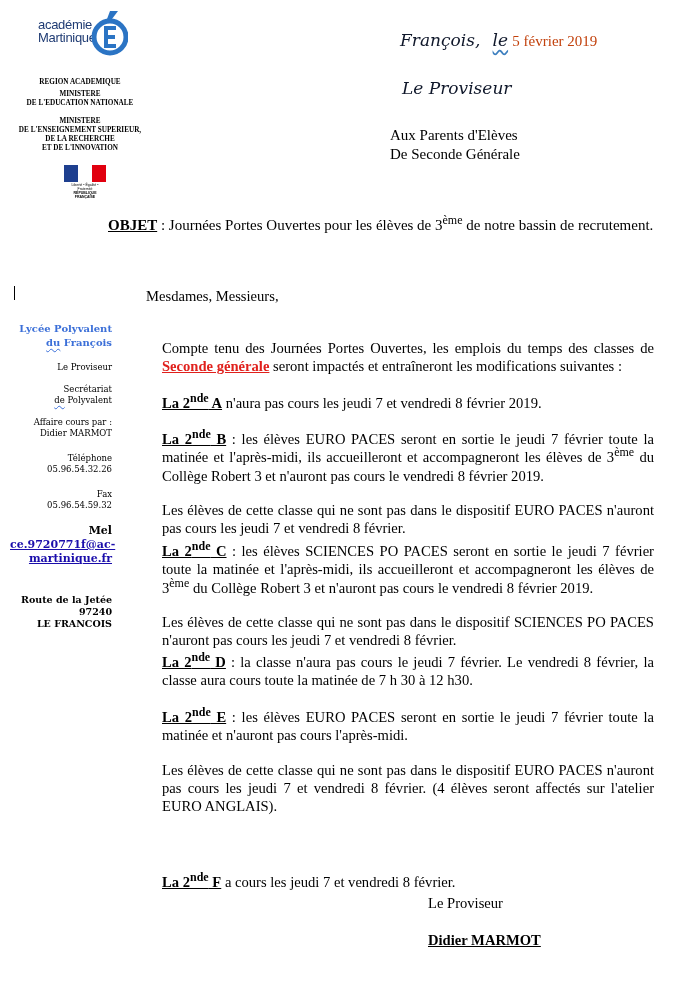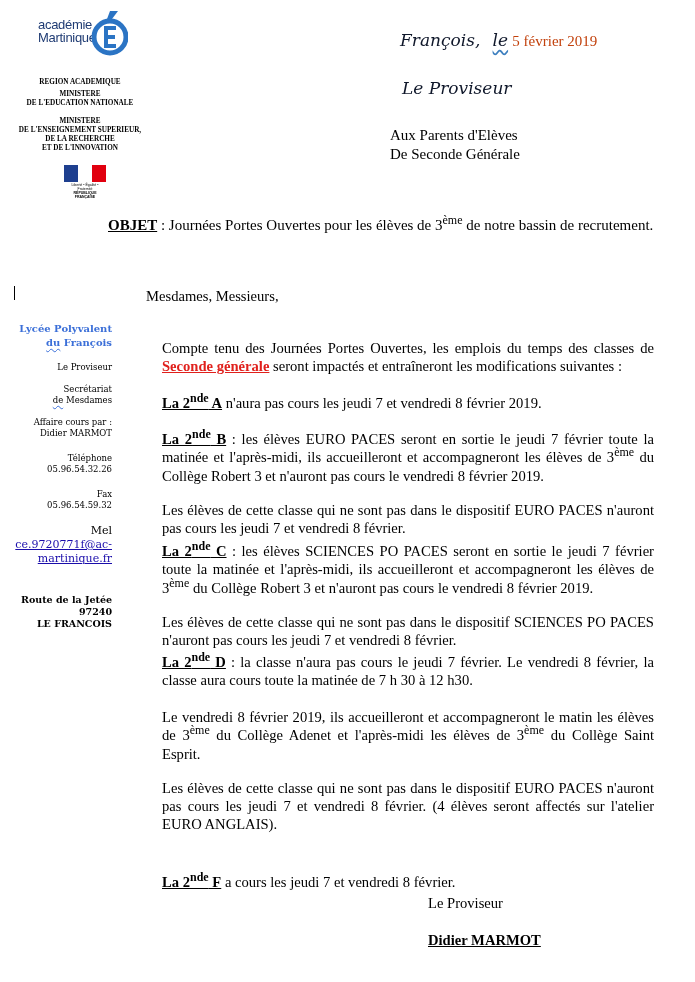--- a/index.html
+++ b/index.html
@@ -96,35 +96,35 @@
 
 <div class="abs cursor"></div>
 
 <div class="abs side side-school">
   <div>Lycée Polyvalent</div>
   <div><span class="du">du</span><span> François</span></div>
 </div>
 <div class="abs side" style="top:362px;">Le Proviseur</div>
 <div class="abs side side-dir" style="top:384px;">
   <div>Secrétariat</div>
-  <div><span class="de">de</span><span> Mesdames</span></div>
+  <div><span class="de">de</span><span> Polyvalent</span></div>
 </div>
 <div class="abs side" style="top:417px;">
   <div>Affaire cours par :</div>
   <div>Didier MARMOT</div>
 </div>
 <div class="abs side" style="top:453px;">
   <div>Téléphone</div>
   <div>05.96.54.32.26</div>
 </div>
 <div class="abs side" style="top:489px;">
   <div>Fax</div>
   <div>05.96.54.59.32</div>
 </div>
-<div class="abs side side-mail" style="top:524px;">
+<div class="abs side side-mail" style="top:524px;font-weight:bold;">
   <div>Mel</div>
   <a><span>ce.9720771f@ac-</span><br><span>martinique.fr</span></a>
 </div>
 <div class="abs side side-addr" style="top:594px;">
   <div>Route de la Jetée</div>
   <div>97240</div>
   <div>LE FRANCOIS</div>
 </div>
 
 <div class="abs body" style="top:287px;">Mesdames, Messieurs,</div>
@@ -145,21 +145,21 @@
 <div class="abs body" style="top:526px;font-family:Liberation Serif, serif;">
   <p><span class="u-bold"><span>La 2</span><sup>nde</sup><span> C</span></span><span> : les élèves SCIENCES PO PACES seront en sortie le jeudi 7 février toute la matinée et l'après-midi, ils accueilleront et accompagneront les élèves de 3</span><sup>ème</sup><span> du Collège Robert 3 et n'auront pas cours le vendredi 8 février 2019.</span></p>
   <p>Les élèves de cette classe qui ne sont pas dans le dispositif SCIENCES PO PACES n'auront pas cours les jeudi 7 et vendredi 8 février.</p>
 </div>
 
 <div class="abs body" style="top:637px;">
   <p><span class="u-bold"><span>La 2</span><sup>nde</sup><span> D</span></span><span> : la classe n'aura pas cours le jeudi 7 février. Le vendredi 8 février, la classe aura cours toute la matinée de 7 h 30 à 12 h30.</span></p>
 </div>
 
 <div class="abs body" style="top:692px;">
-  <p><span>Le vendredi 8 février 2019, ils accueilleront et accompagneront le matin les élèves de 3</span><sup>ème</sup><span> du Collège Adenet et l'après-midi les élèves de 3</span><sup>ème</sup><span> du Collège Saint Esprit.</span></p>
+  <p><span class="u-bold"><span>La 2</span><sup>nde</sup><span> E</span></span><span> : les élèves EURO PACES seront en sortie le jeudi 7 février toute la matinée et n'auront pas cours l'après-midi.</span></p>
   <p>Les élèves de cette classe qui ne sont pas dans le dispositif EURO PACES n'auront pas cours les jeudi 7 et vendredi 8 février. (4 élèves seront affectés sur l'atelier EURO ANGLAIS).</p>
 </div>
 
 <div class="abs body" style="top:857px;">
   <p><span class="u-bold"><span>La 2</span><sup>nde</sup><span> F</span></span><span> a cours les jeudi 7 et vendredi 8 février.</span></p>
 </div>
 
 <div class="abs sign" style="top:895px;">Le Proviseur</div>
 <div class="abs sign sign-name" style="top:932px;">Didier MARMOT</div>
 

